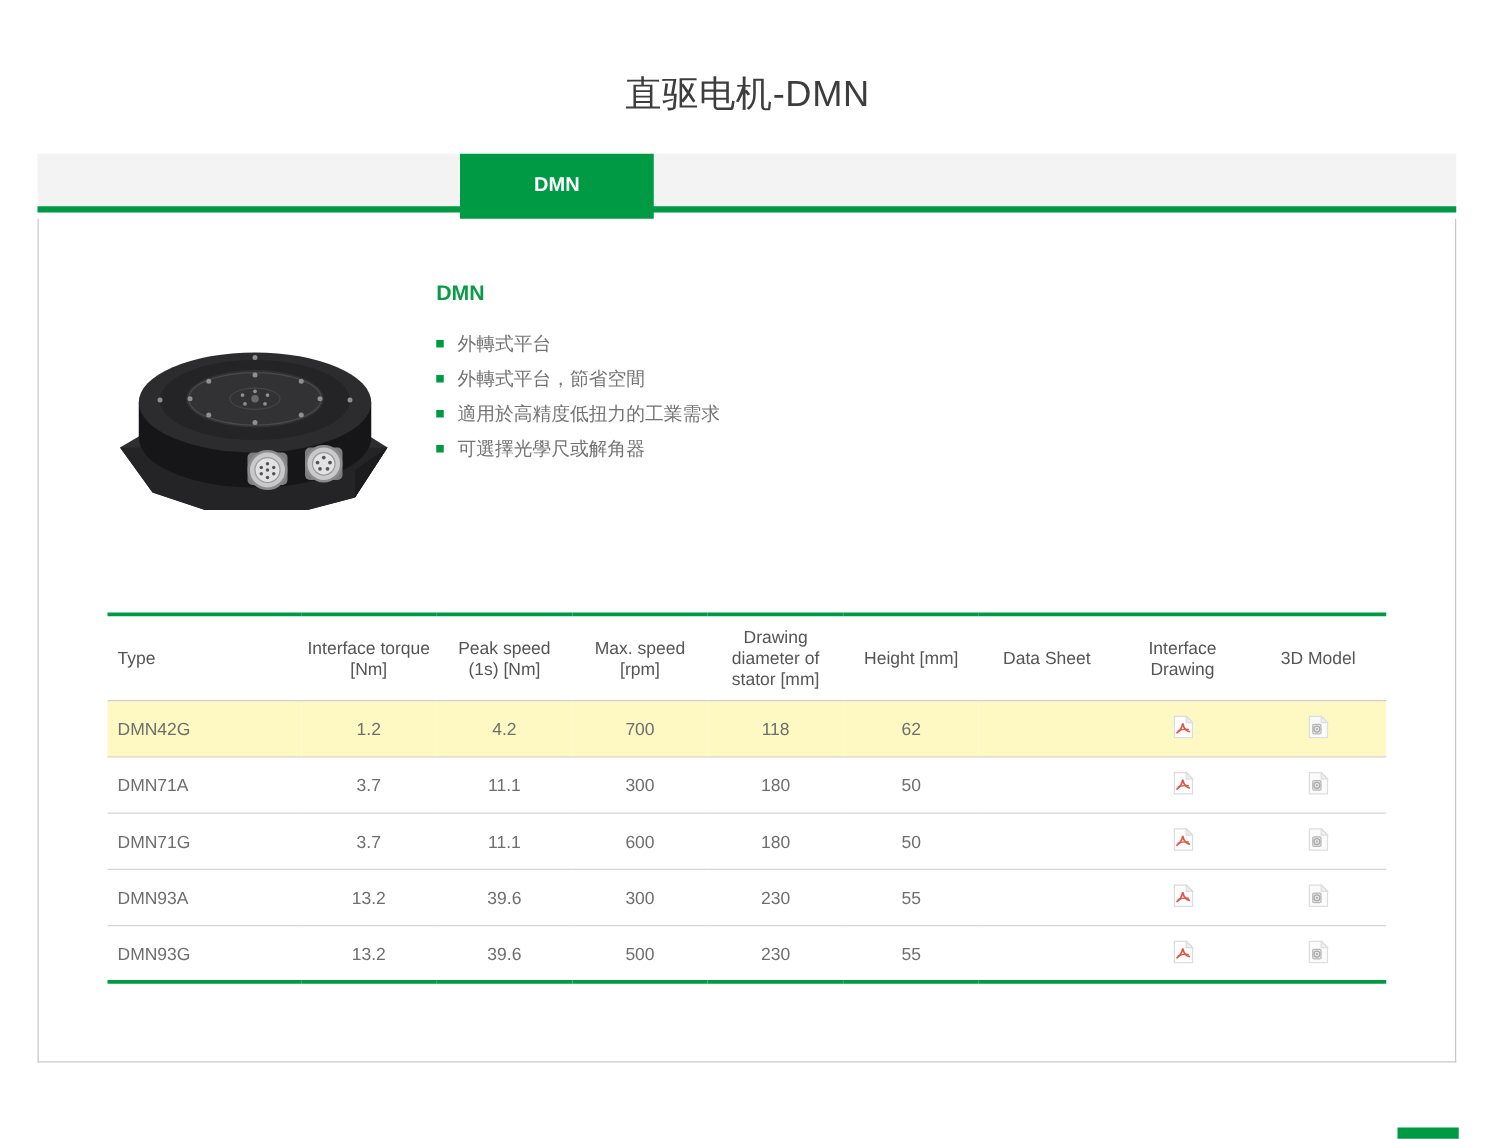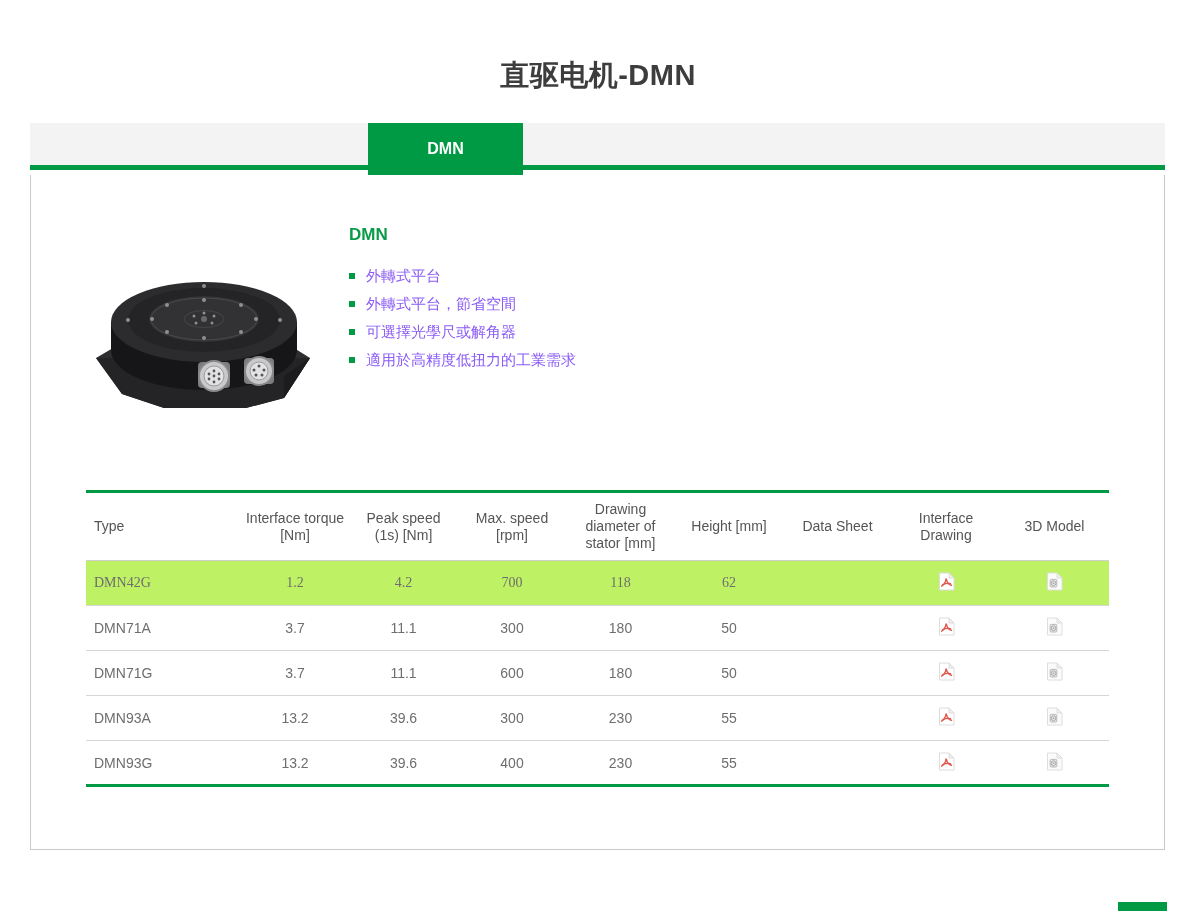--- a/index.html
+++ b/index.html
@@ -3,21 +3,21 @@
 <meta charset="utf-8">
 <style>
   * { margin:0; padding:0; box-sizing:border-box; }
   html,body { background:#fff; }
   body {
     position:relative; width:1196px; height:911px; overflow:hidden;
     font-family:"Liberation Sans","DejaVu Sans",sans-serif;
   }
   .page-title {
     position:absolute; top:56px; left:0; width:100%;
-    text-align:center; font-size:29px; color:#3d3d3d; font-weight:700;
+    text-align:center; font-size:29px; color:#3d3d3d; font-weight:400;
     letter-spacing:0.5px;
   }
   .tab-bar {
     position:absolute; left:30px; top:123px; width:1135px; height:47px;
     background:#f3f3f3; border-bottom:5px solid var(--green);
   }
   .tab-active {
     position:absolute; left:338px; top:0; width:155px; height:52px;
     background:var(--green); color:#fff; font-size:16px; font-weight:700;
     display:flex; align-items:center; justify-content:center; z-index:2;
@@ -25,21 +25,21 @@
   }
   .content-box {
     position:absolute; left:30px; top:175px; width:1135px; height:675px;
     background:#fff; border-left:1px solid #c9c9c9; border-right:1px solid #c9c9c9;
     border-bottom:1px solid #c9c9c9;
   }
   .product-image { position:absolute; left:55px; top:83px; width:235px; height:158px; }
   .product-info  { position:absolute; left:318px; top:50px; width:640px; }
   .product-name  { font-size:17px; color:#0a9b47; font-weight:700; margin-bottom:19px; }
   .feature-list  { list-style:none; }
-  .feature-list li { display:flex; align-items:baseline; font-size:15px; color:#8b5cf6;
+  .feature-list li { display:flex; align-items:baseline; font-size:15px; color:#737373;
     line-height:24px; margin-bottom:4px; }
   .bullet { width:6px; height:6px; background:var(--green); display:inline-block;
     margin-right:11px; flex:0 0 6px; position:relative; top:-2px; }
   table.spec {
     position:absolute; left:55px; top:315px; width:1023px;
     border-collapse:collapse;
     border-top:3px solid var(--green); border-bottom:3px solid var(--green);
   }
   table.spec th {
     height:69px; font-size:14px; font-weight:400; color:#555;
@@ -47,21 +47,21 @@
     border-bottom:1px solid #cfcfcf; padding:0 4px;
   }
   table.spec th:first-child { text-align:left; padding-left:8px; }
   table.spec td {
     height:45px; font-size:14px; color:#6e6e6e; text-align:center;
     vertical-align:middle; padding:0 4px;
   }
   table.spec td:first-child { text-align:left; padding-left:8px; }
   table.spec tbody tr { border-bottom:1px solid #d6d6d6; }
   table.spec tbody tr:last-child { border-bottom:none; }
-  table.spec tbody tr:first-child { background:#bef264;font-family:Liberation Serif, serif; }
+  table.spec tbody tr:first-child { background:#fef9c3; }
   .icon-link { display:inline-block; cursor:pointer; line-height:0; }
   .back-to-top {
     position:absolute; left:1118px; top:902px; width:49px; height:30px;
     background:var(--green); cursor:pointer;
   }
   :root { --green:#009a44; }
 </style>
 </head>
 <body>
 
@@ -143,25 +143,25 @@
         <li>
           <span class="bullet"></span>
           <span>外轉式平台</span>
         </li>
         <li>
           <span class="bullet"></span>
           <span>外轉式平台，節省空間</span>
         </li>
         <li>
           <span class="bullet"></span>
-          <span>可選擇光學尺或解角器</span>
+          <span>適用於高精度低扭力的工業需求</span>
         </li>
         <li>
           <span class="bullet"></span>
-          <span>適用於高精度低扭力的工業需求</span>
+          <span>可選擇光學尺或解角器</span>
         </li>
       </ul>
   </div>
 
   <table class="spec">
     <colgroup>
       <col style="width:155px">
       <col style="width:108px">
         <col style="width:109px">
         <col style="width:108px">
@@ -302,21 +302,21 @@
       <circle cx="7.5" cy="11.2" r="2.4" fill="none" stroke="#aaaaaa" stroke-width="1"></circle>
       <circle cx="7.5" cy="11.2" r="0.9" fill="#aaaaaa"></circle>
     </svg>
   </span>
 </td>
         </tr>
         <tr>
           <td>DMN93G</td>
           <td>13.2</td>
           <td>39.6</td>
-          <td>400</td>
+          <td>500</td>
           <td>230</td>
           <td>55</td>
           <td></td>
           <td>
   <span class="icon-link">
     <svg width="17" height="19" viewBox="0 0 17 19">
       <path d="M1.5,1 h9.5 l5,5 v12 h-14.5 z" fill="#fff" stroke="#dcdcdc"></path>
       <path d="M11,1 l5,5 h-5 z" fill="#efefef" stroke="#dcdcdc"></path>
       <path d="M3.6,14.2 C5.4,13.2 6.8,11.3 7.6,9.2 C8,8.1 7.7,7 8.2,7 C8.7,7 8.6,8.5 9.2,9.8 C10,11.5 11.6,12.9 13.5,13.3" fill="none" stroke="#e2574c" stroke-width="1.4" stroke-linecap="round"></path>
       <path d="M4.6,12.6 C7.2,11.6 10.4,11.2 12.6,11.6" fill="none" stroke="#e2574c" stroke-width="1.1" stroke-linecap="round"></path>

